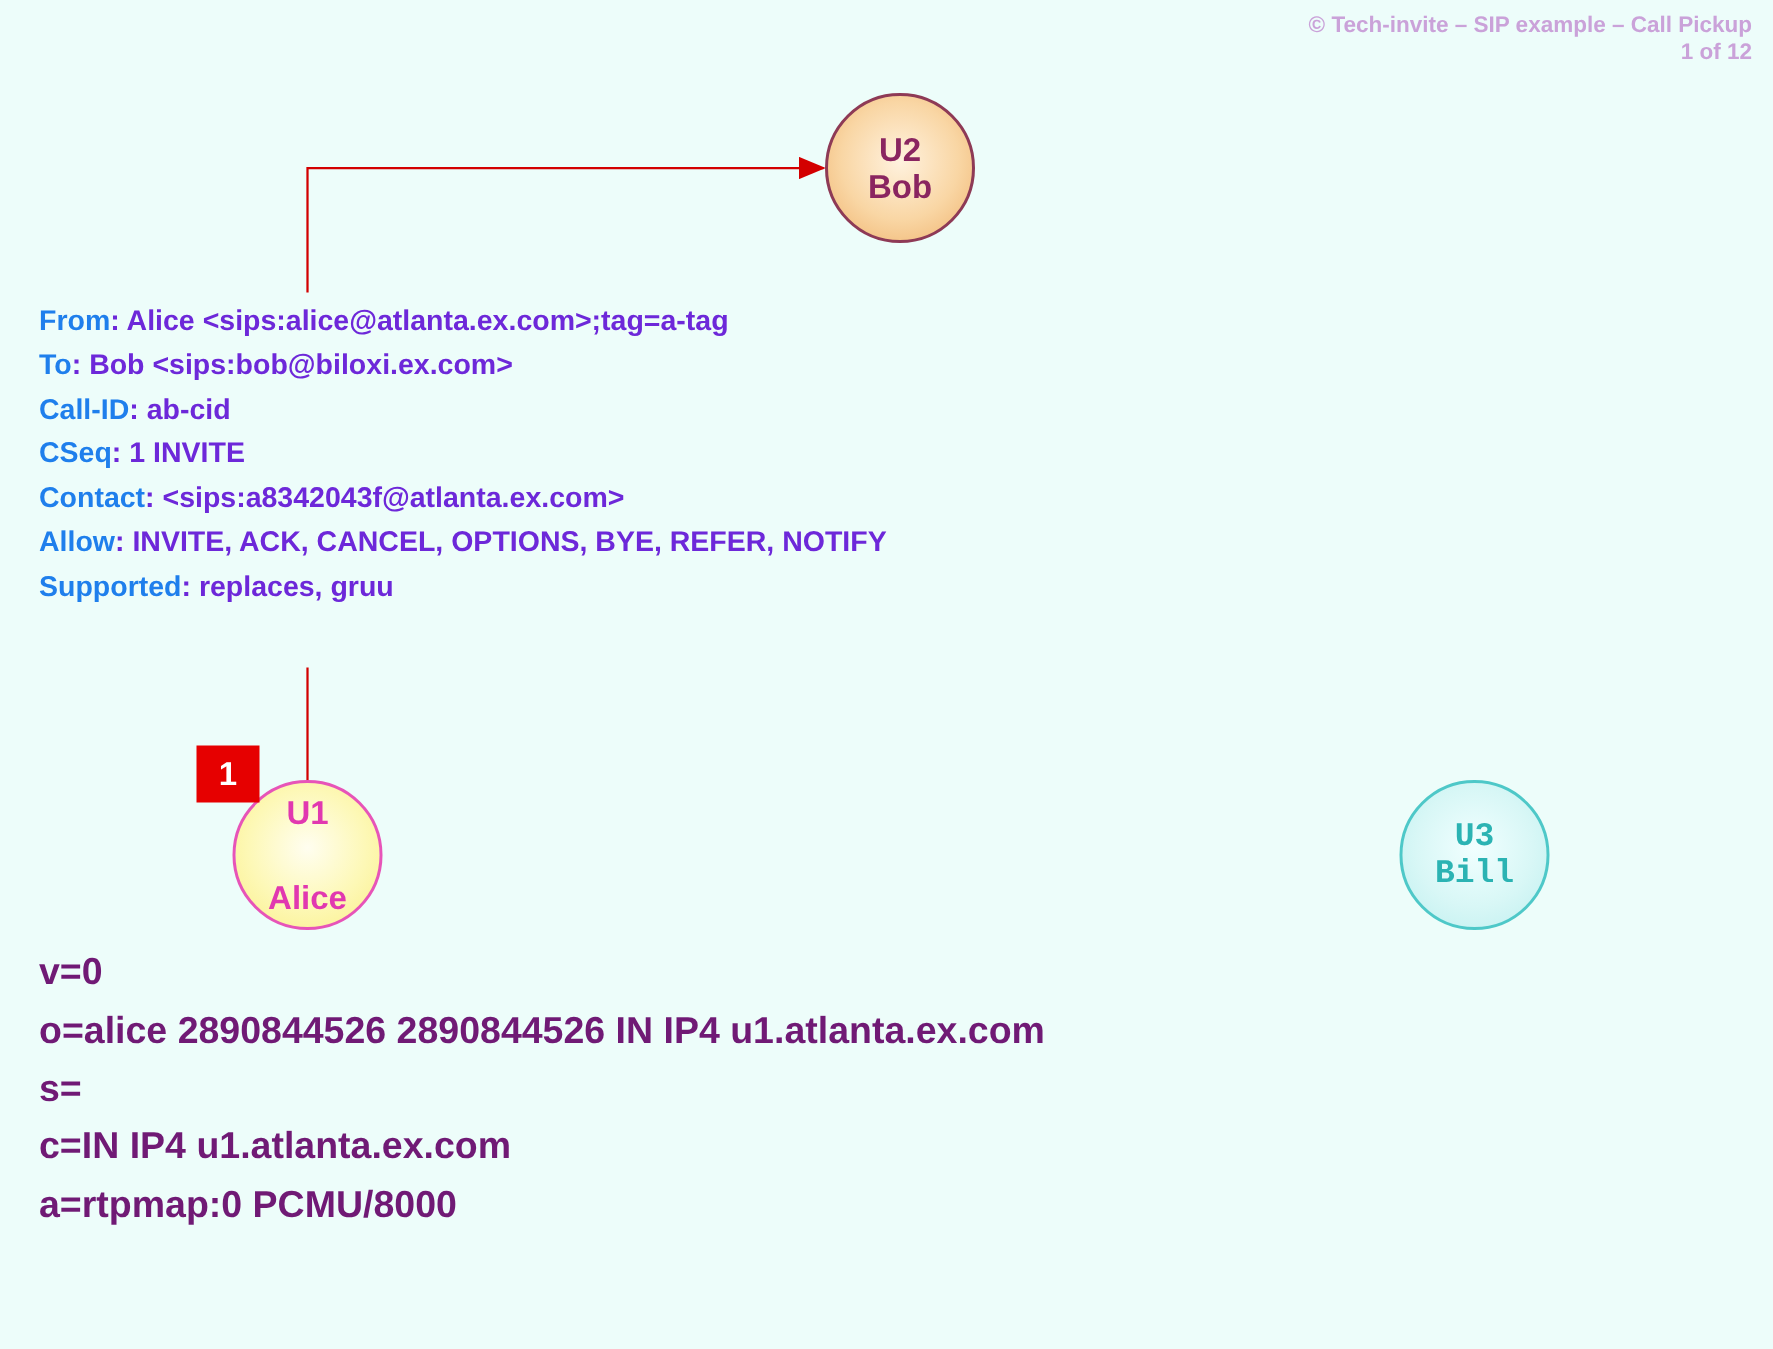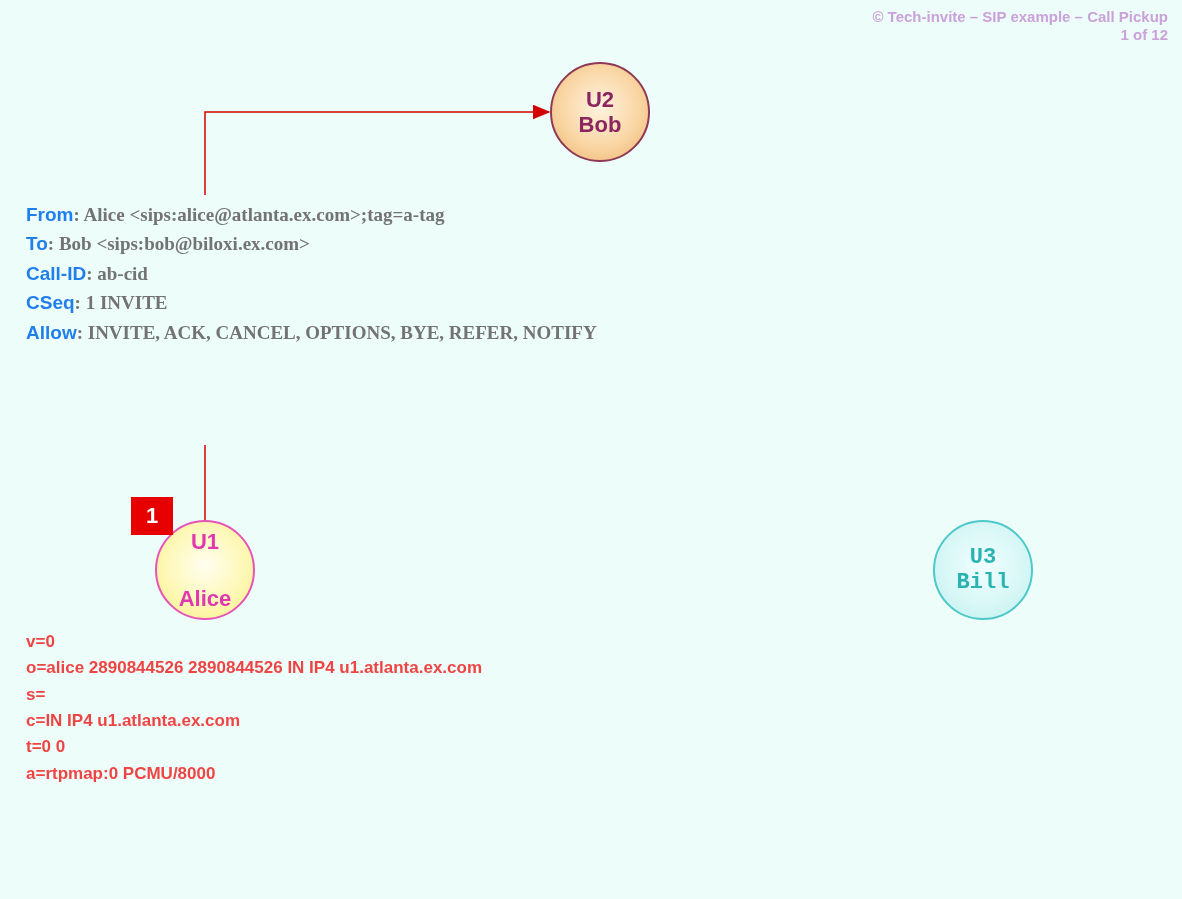--- a/index.html
+++ b/index.html
@@ -93,31 +93,30 @@
     color: #d30000;
     font-weight: bold;
     font-size: 19px;
   }
   .hdr-name {
     color: #1f7fec;
     font-weight: bold;
     text-align: right;
   }
   .hdr-val {
-    color: #737373;
+    color: #6d28d9;
     font-weight: bold;
-    font-family: Liberation Serif, serif;
   }
   .sdp-block {
     position: absolute;
     left: 26px;
     top: 629px;
-    font-size: 17px;
+    font-size: 25px;
     line-height: 1.55;
-    color: #ef4444;
+    color: #701a75;
     font-weight: bold;
   }
 </style>
 </head>
 <body>
 
 <div class="header-credit">
   <div>© Tech-invite – SIP example – Call Pickup</div>
   <div>1 of 12</div>
 </div>
@@ -159,24 +158,29 @@
   <div>
     <span class="hdr-name">To</span><span class="hdr-val">: Bob &lt;sips:bob@biloxi.ex.com&gt;</span>
   </div>
   <div>
     <span class="hdr-name">Call-ID</span><span class="hdr-val">: ab-cid</span>
   </div>
   <div>
     <span class="hdr-name">CSeq</span><span class="hdr-val">: 1 INVITE</span>
   </div>
   <div>
+    <span class="hdr-name">Contact</span><span class="hdr-val">: &lt;sips:a8342043f@atlanta.ex.com&gt;</span>
+  </div>
+  <div>
     <span class="hdr-name">Allow</span><span class="hdr-val">: INVITE, ACK, CANCEL, OPTIONS, BYE, REFER, NOTIFY</span>
+  </div>
+  <div>
+    <span class="hdr-name">Supported</span><span class="hdr-val">: replaces, gruu</span>
   </div>
 </div>
 
 <div class="sdp-block">
   <div>v=0</div>
   <div>o=alice  2890844526  2890844526  IN  IP4  u1.atlanta.ex.com</div>
   <div>s=</div>
   <div>c=IN  IP4  u1.atlanta.ex.com</div>
-  <div>t=0  0</div>
   <div>a=rtpmap:0  PCMU/8000</div>
 </div>
 
 </body></html>

